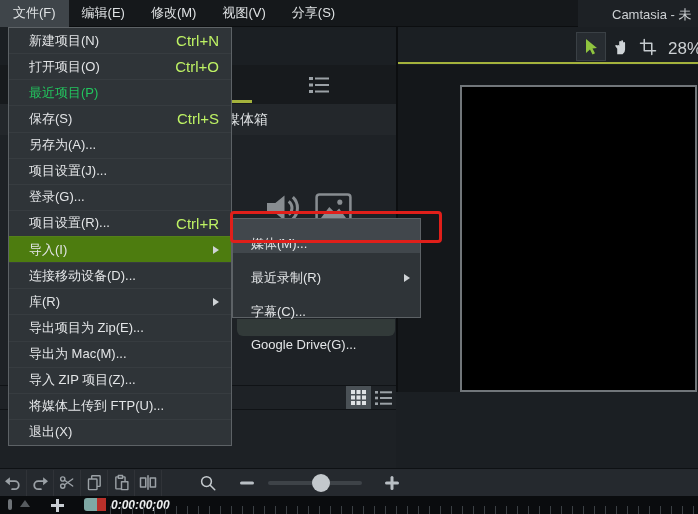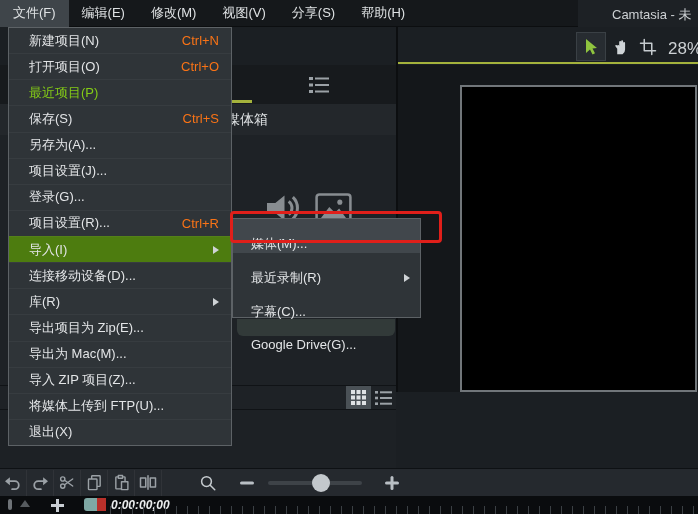--- a/index.html
+++ b/index.html
@@ -114,22 +114,22 @@
     background:#2f3438; border:1px solid #5d6266;
     display:flex; flex-direction:column; z-index:10;
   }
   .menu-row {
     flex:1 1 0; display:flex; align-items:center;
     padding:0 12px 0 20px; color:#e3e5e7; font-size:13px;
     border-top:1px solid rgba(255,255,255,0.045);
   }
   .menu-row:first-child { border-top:none; }
   .menu-row.hl { background:#4d7c0f; }
-  .menu-row.disabled { color:#84cc16;align-items:center; }
-  .menu-shortcut { margin-left:auto; font-size:13px; color:#f97316; }
+  .menu-row.disabled { color:#22c55e;align-items:center; }
+  .menu-shortcut { margin-left:auto; font-size:15px; color:#bef264; }
   .sub-arrow {
     margin-left:auto; width:0; height:0;
     border-top:4.5px solid transparent; border-bottom:4.5px solid transparent;
     border-left:6px solid #cfd3d6;
   }
   .import-submenu {
     left:232px; top:218px; width:189px; height:100px;
     background:#2f3438; border:1px solid #5d6266;
     display:flex; flex-direction:column; z-index:11;
   }
@@ -340,21 +340,20 @@
   <span class="timecode">0:00:00;00</span>
   <div class="ruler-ticks"></div>
 </div>
 
 <div class="abs menubar">
   <div class="menubar-item active">文件(F)</div>
   <div class="menubar-item">编辑(E)</div>
   <div class="menubar-item">修改(M)</div>
   <div class="menubar-item">视图(V)</div>
   <div class="menubar-item">分享(S)</div>
-  <div class="menubar-item">帮助(H)</div>
   <span class="window-title">Camtasia - 未</span>
 </div>
 
 <div class="abs file-menu">
   <div class="menu-row">
     <span>新建项目(N)</span>
     <span class="menu-shortcut">Ctrl+N</span>
   </div>
   <div class="menu-row">
     <span>打开项目(O)</span>

